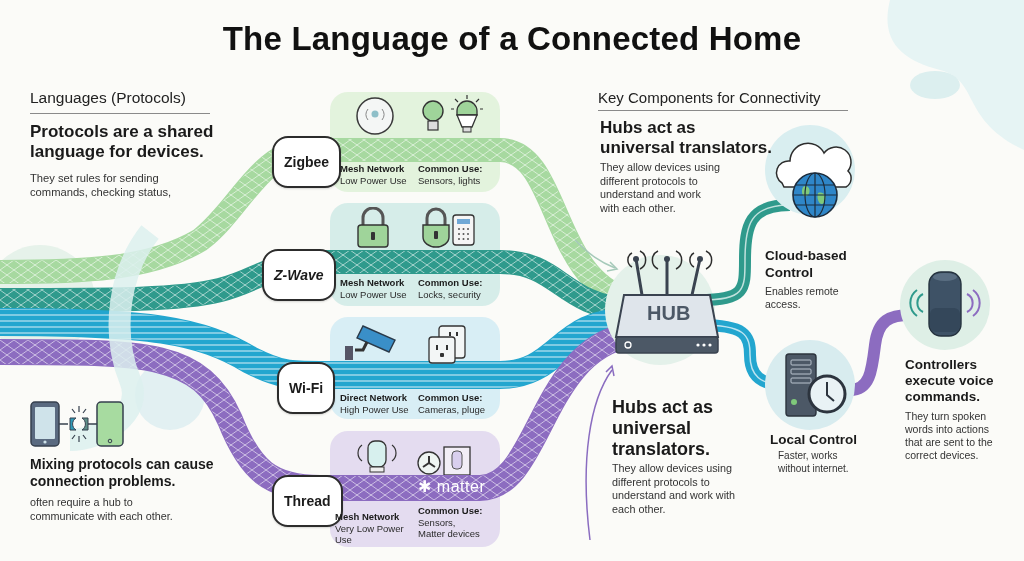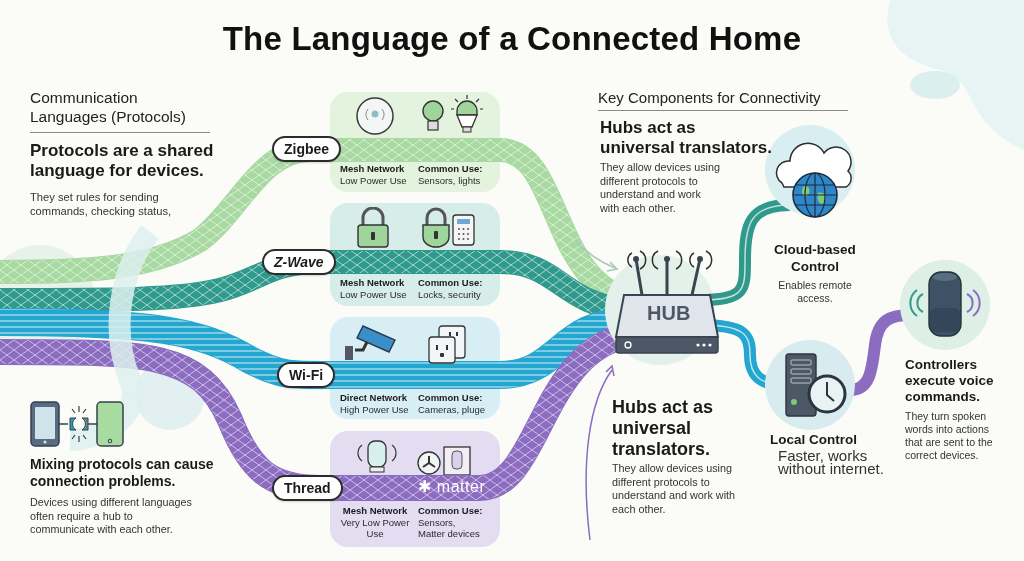--- a/index.html
+++ b/index.html
@@ -14,26 +14,26 @@
   .title {
     left: 0; width: 1024px; top: 20px; text-align: center;
     font-size: 33px; font-weight: bold; letter-spacing: 0.2px; color: #111;
   }
   .section-head { font-size: 15.5px; line-height: 19px; color: #222; }
   .rule { height: 1px; background: #8a8a8a; }
   .h-big { font-weight: bold; font-size: 17px; line-height: 20px; color: #1a1a1a; }
   .body-text { font-size: 11.2px; line-height: 14px; color: #333; }
   .proto-label {
     background: #fff; border: 2px solid #2c2c2c; border-radius: 16px;
-    font-weight: bold; font-size: 14px; padding: 3px 10px; color: #1b1b1b;
+    font-weight: bold; font-size: 14px; padding: 16px 10px; color: #1b1b1b;
     box-shadow: 0 1px 2px rgba(0,0,0,0.15);
   }
   .cap { font-size: 9.5px; line-height: 11.5px; color: #2b2b2b; }
   .cap b { font-weight: bold; color: #1b1b1b; }
-  .center { text-align: center; }
+  .center { text-align: left; margin-top: 6px; }
   .matter-text { font-size: 16px; color: #fff; letter-spacing: 0.5px; }
 </style>
 </head>
 <body>
 
 <svg id="bg-svg" viewBox="0 0 1024 561">
   <defs>
     <pattern id="lattice" width="14" height="10" patternUnits="userSpaceOnUse">
       <path d="M0 0 L14 10 M14 0 L0 10" stroke="rgba(255,255,255,0.55)" stroke-width="1" fill="none"></path>
     </pattern>
@@ -84,21 +84,20 @@
 
   <circle cx="810" cy="170" r="45" fill="#d9eef0"></circle>
   <circle cx="810" cy="385" r="45" fill="#d8ecef"></circle>
   <circle cx="945" cy="305" r="45" fill="#deefe6"></circle>
 </svg>
 
 <div class="abs title">The Language of a Connected Home</div>
 
 <div class="abs" style="left:30px; top:88px; width:180px;">
   <div class="section-head">
-    <div>Communication</div>
     <div>Languages (Protocols)</div>
   </div>
   <div class="rule" style="margin-top:6px; width:180px;"></div>
   <div class="h-big" style="margin-top:8px; width:200px;">
     <div>Protocols are a shared</div>
     <div>language for devices.</div>
   </div>
   <div class="body-text" style="margin-top:9px;">
     <div>They set rules for sending</div>
     <div>commands, checking status,</div>
@@ -118,21 +117,20 @@
     <path d="M58 24 L67 24" stroke="#36404e" stroke-width="1.5"></path>
     <path d="M49 6 L49 12 M49 36 L49 42 M42 9 L45 13 M56 9 L53 13 M42 39 L45 35 M56 39 L53 35" stroke="#36404e" stroke-width="1.2"></path>
   </svg>
 </div>
 <div class="abs" style="left:30px; top:456px; width:220px;">
   <div class="h-big" style="font-size:14px; line-height:17px;">
     <div>Mixing protocols can cause</div>
     <div>connection problems.</div>
   </div>
   <div class="body-text" style="margin-top:6px; font-size:10.8px; line-height:13.5px;">
-    <div>Devices using different languages</div>
     <div>often require a hub to</div>
     <div>communicate with each other.</div>
   </div>
 </div>
 
 <div class="abs proto-label" style="left:272px; top:136px;">Zigbee</div>
 <div class="abs proto-label" style="left:262px; top:249px;font-style:italic;">Z-Wave</div>
 <div class="abs proto-label" style="left:277px; top:362px;">Wi-Fi</div>
 <div class="abs proto-label" style="left:272px; top:475px;">Thread</div>
 
@@ -325,21 +323,21 @@
     <rect x="4" y="2" width="30" height="62" rx="3" fill="#4c5866" stroke="#2c343e" stroke-width="1.4"></rect>
     <rect x="9" y="8" width="20" height="5" rx="1" fill="none" stroke="#b9c3ce"></rect>
     <rect x="9" y="17" width="20" height="5" rx="1" fill="none" stroke="#b9c3ce"></rect>
     <rect x="9" y="26" width="20" height="5" rx="1" fill="none" stroke="#b9c3ce"></rect>
     <circle cx="12" cy="50" r="3" fill="#7fc97a"></circle>
     <circle cx="45" cy="42" r="18" fill="#e9f2f5" stroke="#2c343e" stroke-width="3"></circle>
     <path d="M45 30 L45 43 L52 49" stroke="#2c343e" stroke-width="2" fill="none"></path>
   </svg>
 </div>
 <div class="abs h-big" style="left:770px; top:430px; font-size:13.5px;">Local Control</div>
-<div class="abs body-text" style="left:778px; top:449px; font-size:15px; line-height:13px;">
+<div class="abs body-text" style="left:778px; top:449px; font-size:10px; line-height:13px;">
   <div>Faster, works</div>
   <div>without internet.</div>
 </div>
 
 <div class="abs" style="left:905px; top:268px;">
   <svg width="80" height="75" viewBox="0 0 80 75">
     <path d="M12 22 A 16 16 0 0 0 12 48 M18 26 A 10 10 0 0 0 18 44" stroke="#2f9a8c" stroke-width="2" fill="none"></path>
     <path d="M68 22 A 16 16 0 0 1 68 48 M62 26 A 10 10 0 0 1 62 44" stroke="#8c6cc0" stroke-width="2" fill="none"></path>
     <rect x="24" y="4" width="32" height="64" rx="12" fill="#3e5266" stroke="#25323e" stroke-width="1.4"></rect>
     <ellipse cx="40" cy="9" rx="12" ry="4" fill="#5a6e82"></ellipse>

